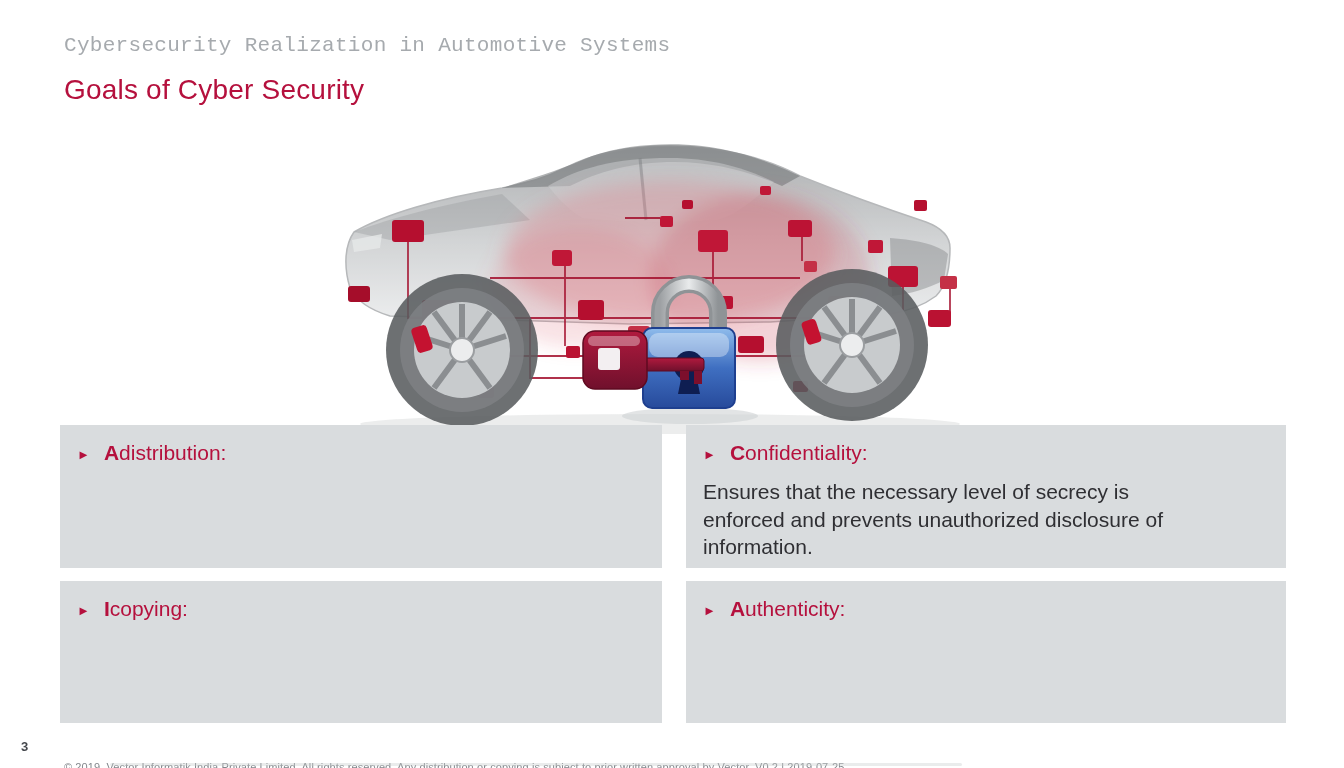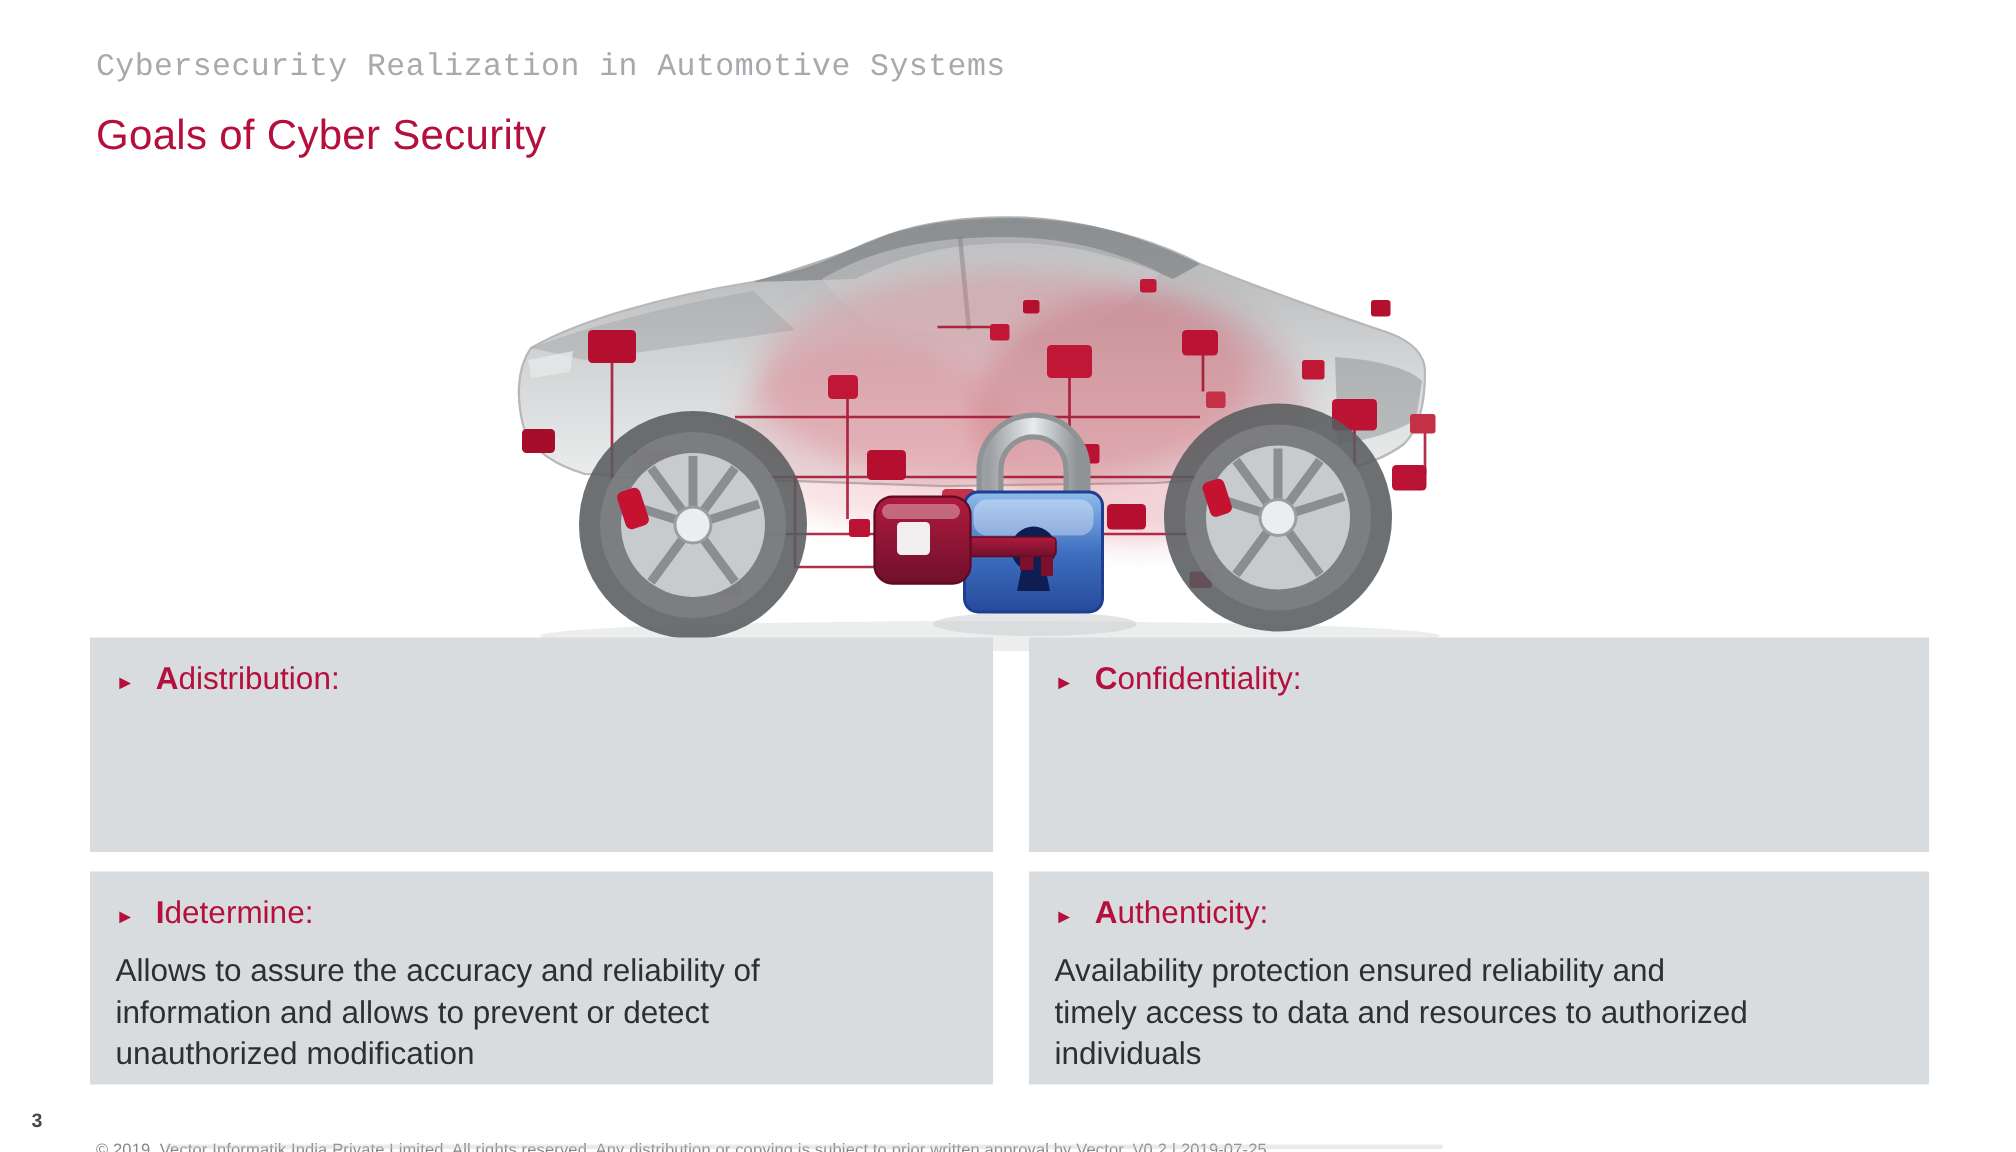--- a/index.html
+++ b/index.html
@@ -209,37 +209,34 @@
     <span class="bullet">►</span>
     <span><span class="initial">A</span><span>distribution:</span></span>
   </div>
 </div>
 
 <div class="goal-box b2">
   <div class="goal-heading">
     <span class="bullet">►</span>
     <span><span class="initial">C</span><span>onfidentiality:</span></span>
   </div>
+  <p class="goal-desc">Ensures that the necessary level of secrecy is
+enforced and prevents unauthorized disclosure of
+information.</p>
 </div>
 
 <div class="goal-box b3">
   <div class="goal-heading">
     <span class="bullet">►</span>
-    <span><span class="initial">I</span><span>determine:</span></span>
-  </div>
-  <p class="goal-desc">Allows to assure the accuracy and reliability of
-information and allows to prevent or detect
-unauthorized modification</p>
+    <span><span class="initial">I</span><span>copying:</span></span>
+  </div>
 </div>
 
 <div class="goal-box b4">
   <div class="goal-heading">
     <span class="bullet">►</span>
     <span><span class="initial">A</span><span>uthenticity:</span></span>
   </div>
-  <p class="goal-desc">Availability protection ensured reliability and
-timely access to data and resources to authorized
-individuals</p>
 </div>
 
 <div class="footer-page">3</div>
 <div class="footer-copyright">© 2019. Vector Informatik India Private Limited. All rights reserved. Any distribution or copying is subject to prior written approval by Vector. V0.2 | 2019-07-25</div>
 <div class="bottom-smudge"></div>
 
 </body></html>

